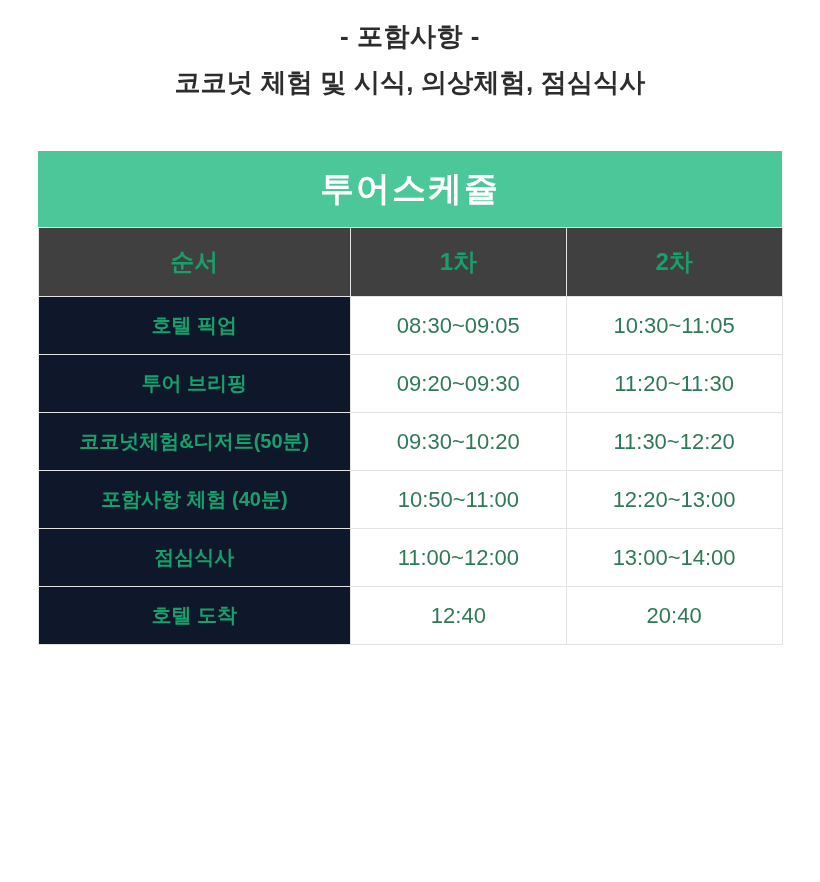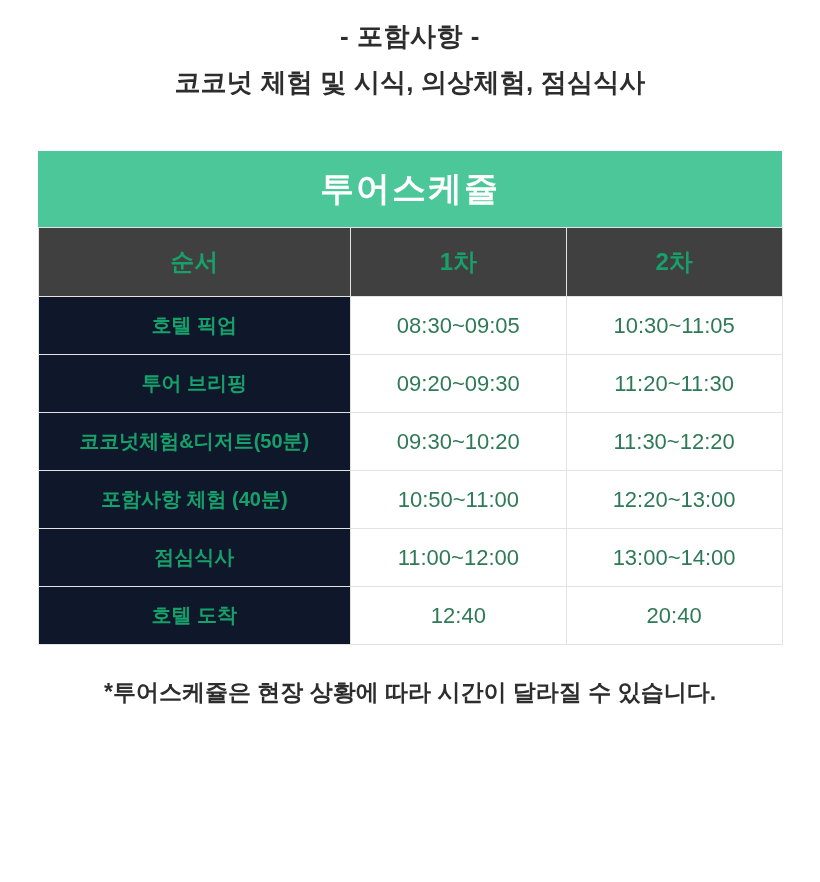--- a/index.html
+++ b/index.html
@@ -156,15 +156,14 @@
         </tr>
         <tr>
           <td class="step">호텔 도착</td>
           <td class="time">12:40</td>
           <td class="time">20:40</td>
         </tr>
       </tbody>
     </table>
   </div>
 
-  <div class="footnote">*투어스케쥴은 현장 상황에 따라 시간이 달라질 수 있습니다.</div>
 
 </div>
 
 </body></html>

